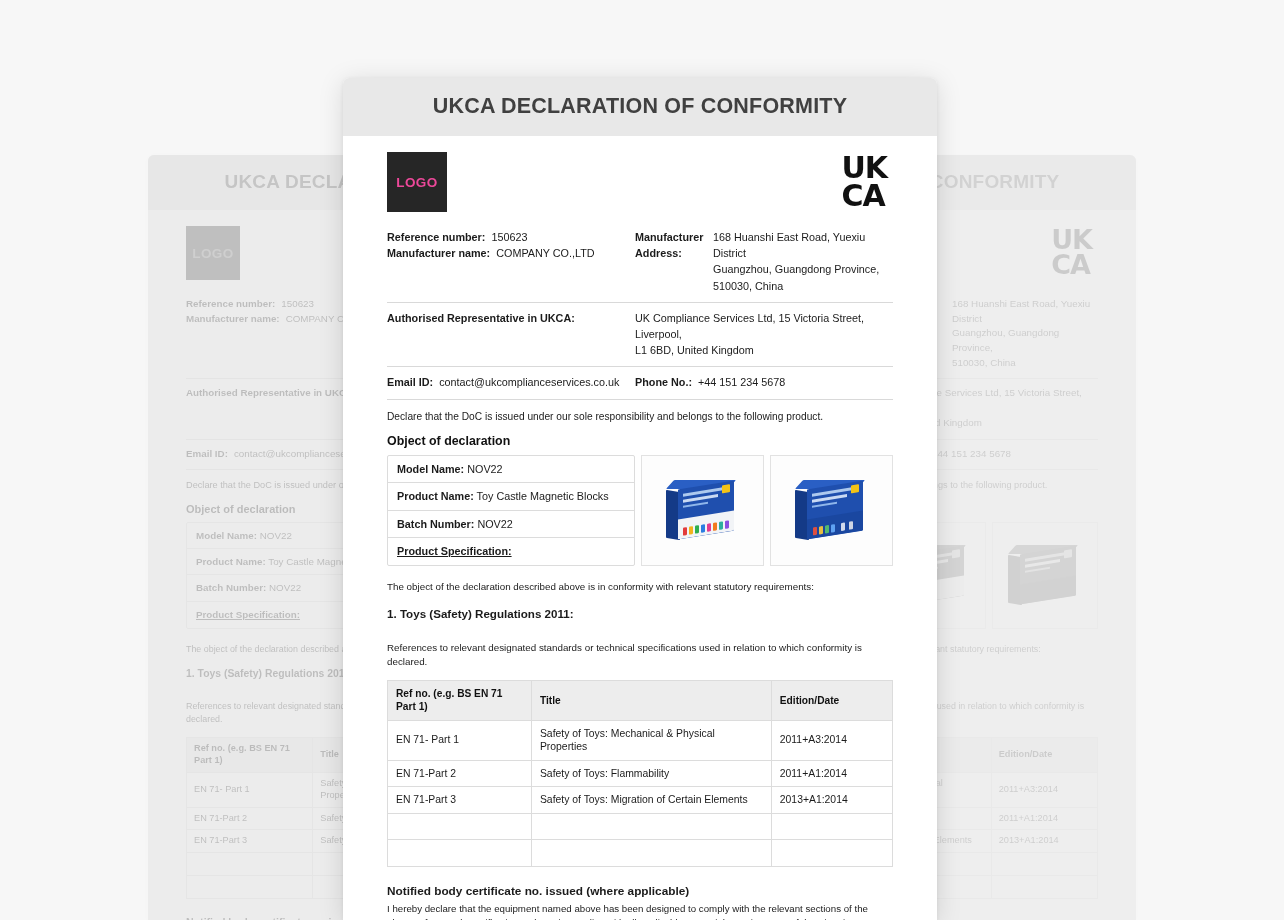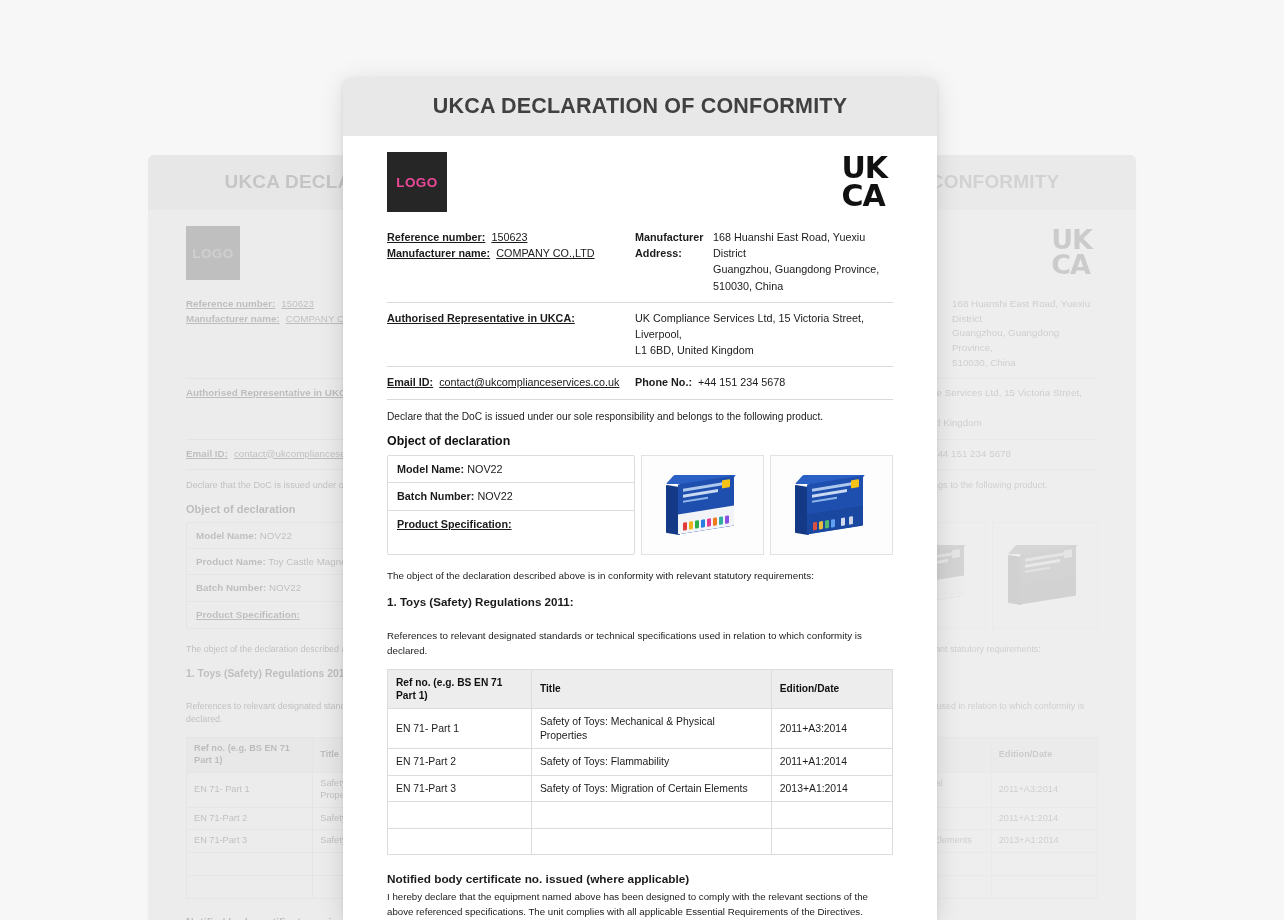--- a/index.html
+++ b/index.html
@@ -80,21 +80,21 @@
   }
   .ukca-mark .l2 { display:block; }
 
   
   .info-table { width:100%; }
   .info-row {
     display:flex;
     border-bottom:1px solid #d9d9d9;
     padding:7px 0 8px;
   }
-  .info-left { width:248px; flex:0 0 248px; padding-right:10px;text-decoration:underline; }
+  .info-left { width:248px; flex:0 0 248px; padding-right:10px; }
   .info-right { flex:1; }
 
   .ln { font-size:10.8px; line-height:1.5; color:#1b1b1b; }
 
   .kv { display:flex; gap:6px; font-size:10.8px; line-height:1.5; }
   .kv .k { font-weight:700; white-space:nowrap; }
   .kv .k.w2 { width:72px; flex:0 0 72px; white-space:normal; }
 
   .declare-line {
     font-size:10.2px; padding:9px 0 2px; line-height:1.5; color:#1b1b1b;
@@ -568,20 +568,24 @@
 
       <div class="declare-line">Declare that the DoC is issued under our sole responsibility and belongs to the following product.</div>
 
       <div class="section-head">Object of declaration</div>
 
       <div class="object-wrap">
         <div class="object-table">
           <div class="orow">
             <b>Model Name:</b>
             <span>NOV22</span>
+          </div>
+          <div class="orow">
+            <b>Product Name:</b>
+            <span>Toy Castle Magnetic Blocks</span>
           </div>
           <div class="orow">
             <b>Batch Number:</b>
             <span>NOV22</span>
           </div>
           <div class="orow tall">
             <b>Product Specification:</b>
             <span></span>
           </div>
         </div>

